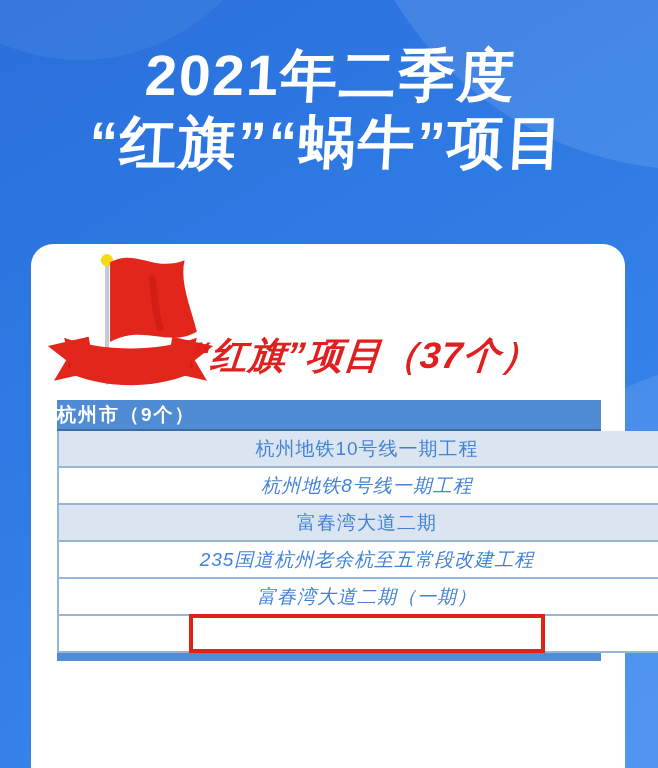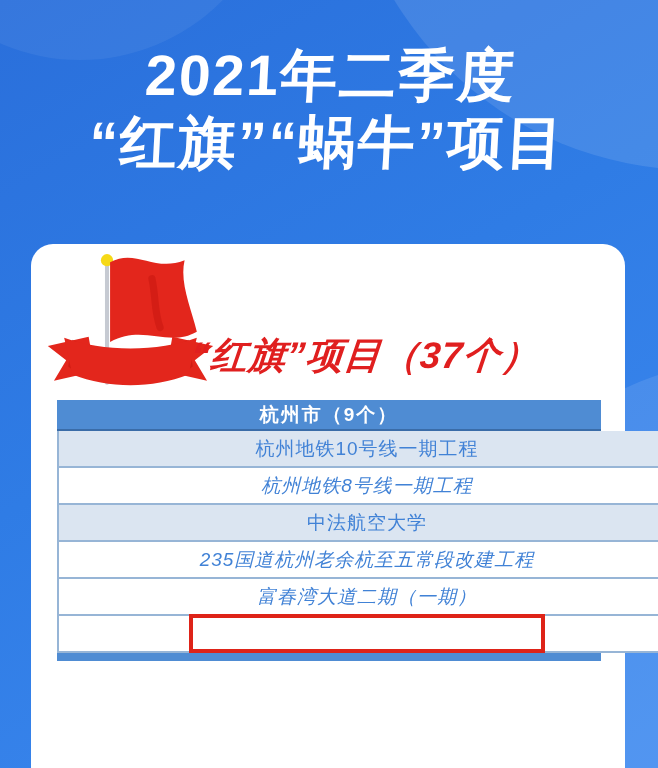--- a/index.html
+++ b/index.html
@@ -30,21 +30,21 @@
     position:absolute;left:160px;top:87px;margin:0;
     font-size:37px;font-weight:bold;font-style:italic;
     color:#e01f1f;white-space:nowrap;letter-spacing:1px;
     transform:skewX(-5deg);
   }
 
   .table{position:absolute;left:26px;top:156px;width:544px;}
   .thead{
     height:29px;background:#4f8cd3;border-bottom:2px solid #3a6ca8;
     color:#ffffff;font-weight:bold;font-size:19px;line-height:29px;
-    text-align:center;letter-spacing:2px;
+    text-align:left;letter-spacing:2px;
   }
   .tbody{
     box-sizing:border-box;width:620px;
     border-left:2px solid #97b5d6;border-right:2px solid #ef4444;
   }
   .row{
     position:relative;height:35px;border-bottom:2px solid #97b5d6;
     text-align:center;line-height:35px;font-size:19px;color:#4182d6;
     letter-spacing:1px;
   }
@@ -100,21 +100,21 @@
     <div class="tbody" id="rows">
         <div class="row alt">
     <span class="row-label">杭州地铁10号线一期工程</span>
     
   </div>
         <div class="row plain">
     <span class="row-label">杭州地铁8号线一期工程</span>
     
   </div>
         <div class="row alt">
-    <span class="row-label">中法航空大学</span>
+    <span class="row-label">富春湾大道二期</span>
     
   </div>
         <div class="row plain">
     <span class="row-label">235国道杭州老余杭至五常段改建工程</span>
     
   </div>
         <div class="row plain">
     <span class="row-label">富春湾大道二期（一期）</span>
     
   </div>

